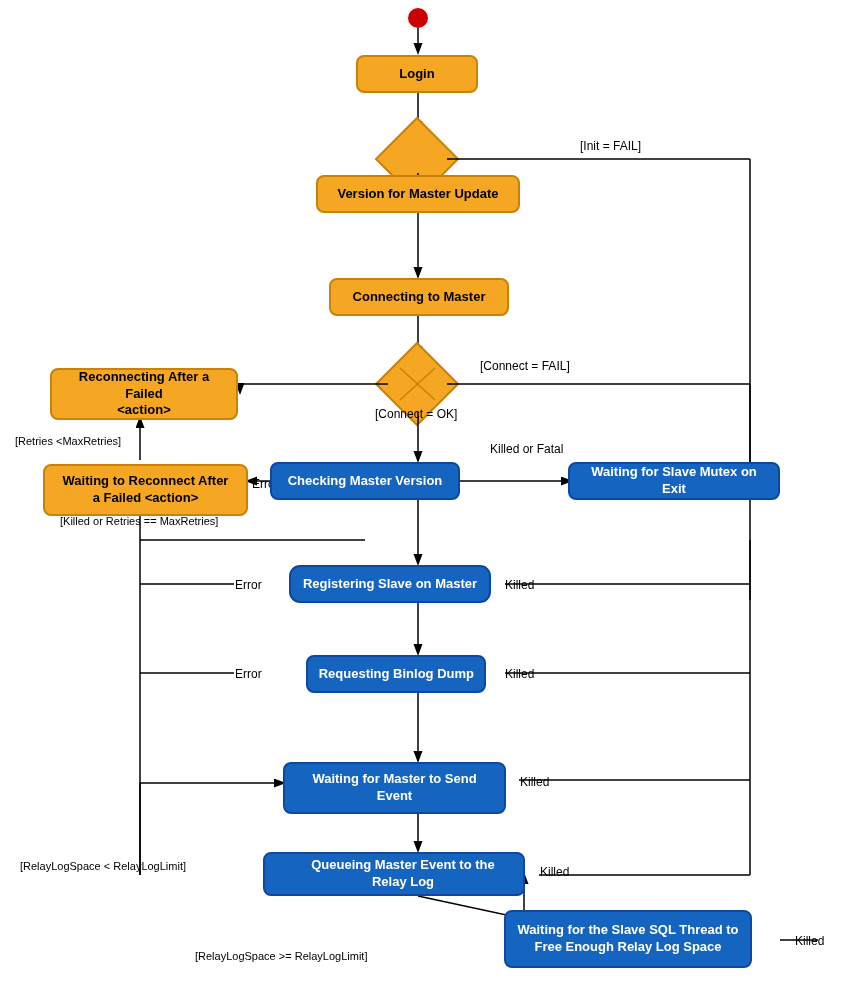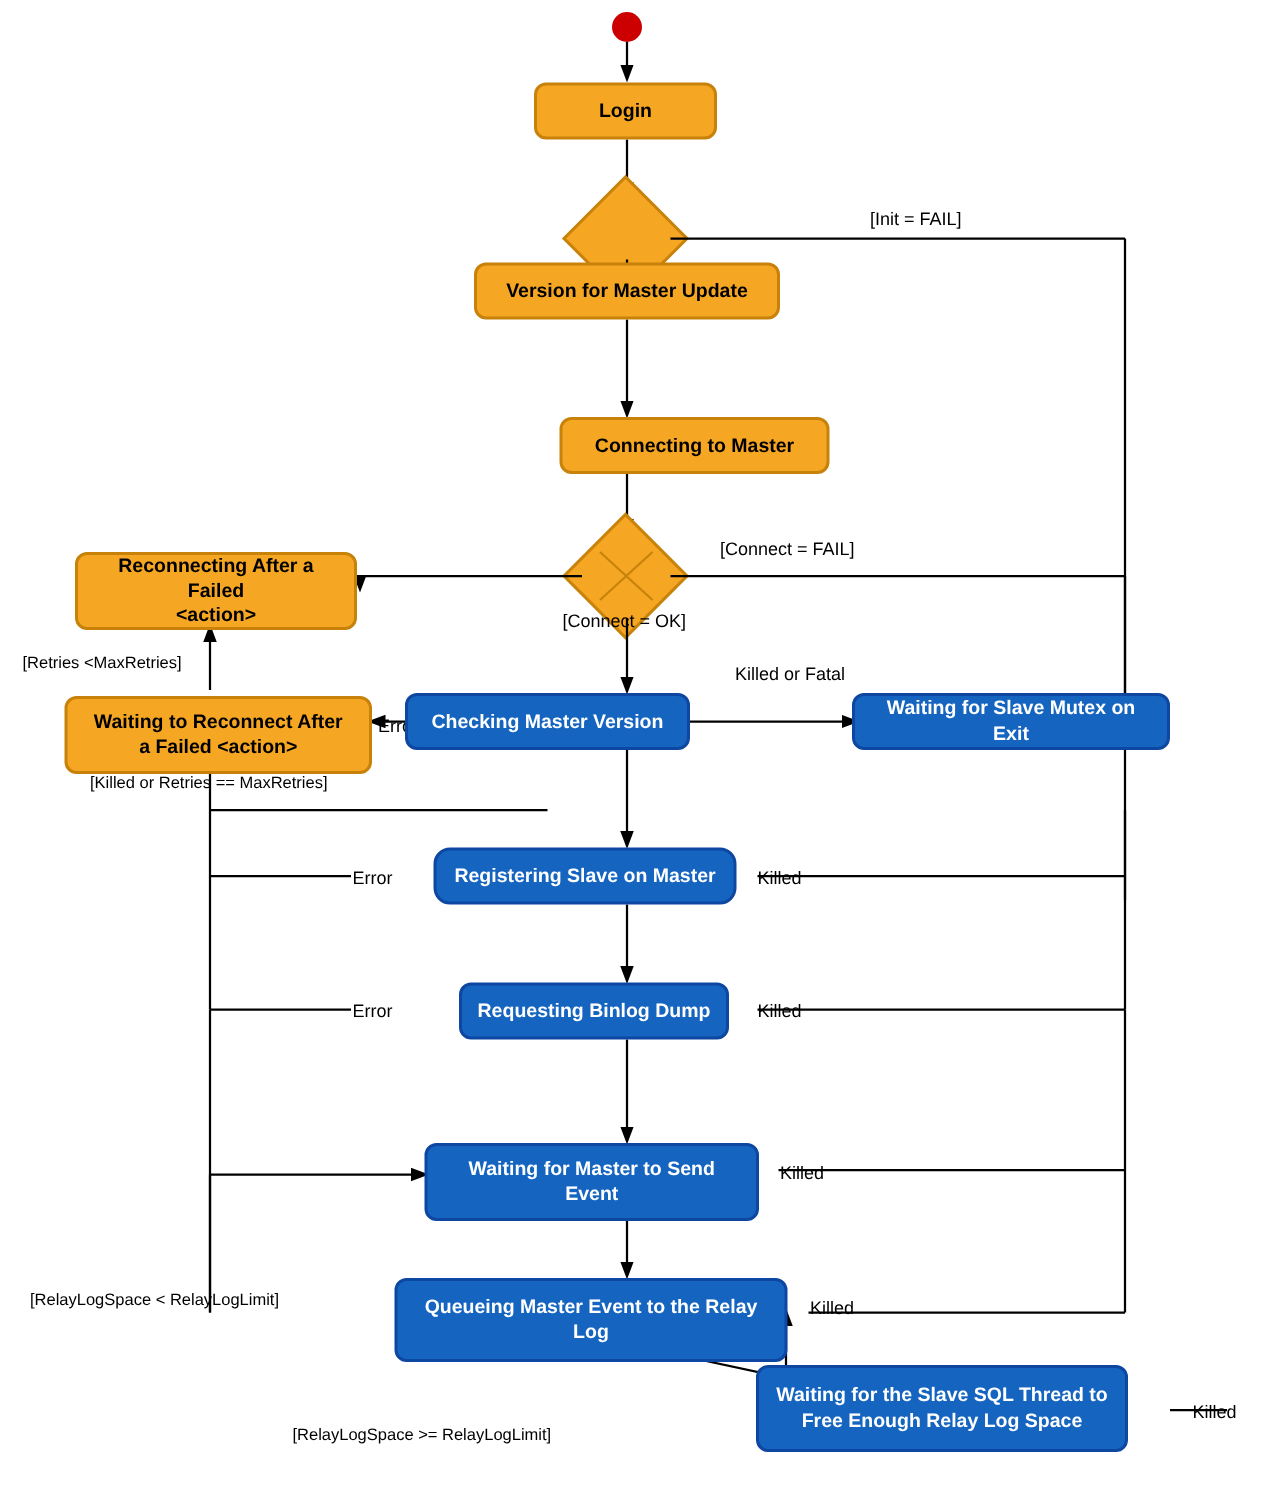--- a/index.html
+++ b/index.html
@@ -176,21 +176,21 @@
   </svg>
 
   <div class="node-box orange-box" style="left:356px; top:55px; width:122px; height:38px;">
     <span>Login</span>
   </div>
 
   <div class="node-box orange-box" style="left:316px; top:175px; width:204px; height:38px;">
     <span>Version for Master Update</span>
   </div>
 
-  <div class="node-box orange-box" style="left:329px; top:278px; width:180px; height:38px;margin-left:44px;">
+  <div class="node-box orange-box" style="left:329px; top:278px; width:180px; height:38px;">
     <span>Connecting to Master</span>
   </div>
 
   <div class="node-box orange-box" style="left:50px; top:368px; width:188px; height:52px;">
     <span>Reconnecting After a Failed<br>&lt;action&gt;</span>
   </div>
 
   <div class="node-box orange-box" style="left:43px; top:464px; width:205px; height:52px;text-align:center;">
     <span>Waiting to Reconnect After<br>a Failed &lt;action&gt;</span>
   </div>
@@ -200,29 +200,29 @@
   </div>
 
   <div class="node-box blue-box" style="left:568px; top:462px; width:212px; height:38px;">
     <span>Waiting for Slave Mutex on Exit</span>
   </div>
 
   <div class="node-box blue-box" style="left:289px; top:565px; width:202px; height:38px;border-radius:11px;">
     <span>Registering Slave on Master</span>
   </div>
 
-  <div class="node-box blue-box" style="left:306px; top:655px; width:180px; height:38px;">
+  <div class="node-box blue-box" style="left:306px; top:655px; width:180px; height:38px;justify-content:flex-end;">
     <span>Requesting Binlog Dump</span>
   </div>
 
   <div class="node-box blue-box" style="left:283px; top:762px; width:223px; height:52px;">
     <span>Waiting for Master to Send Event</span>
   </div>
 
-  <div class="node-box blue-box" style="left:263px; top:852px; width:262px; height:56px;">
+  <div class="node-box blue-box" style="left:263px; top:852px; width:262px; height:44px;padding-left:28px;">
     <span>Queueing Master Event to the Relay Log</span>
   </div>
 
   <div class="node-box blue-box" style="left:504px; top:910px; width:248px; height:58px;">
     <span>Waiting for the Slave SQL Thread to<br>Free Enough Relay Log Space</span>
   </div>
 
 </div>
 
 </body></html>

